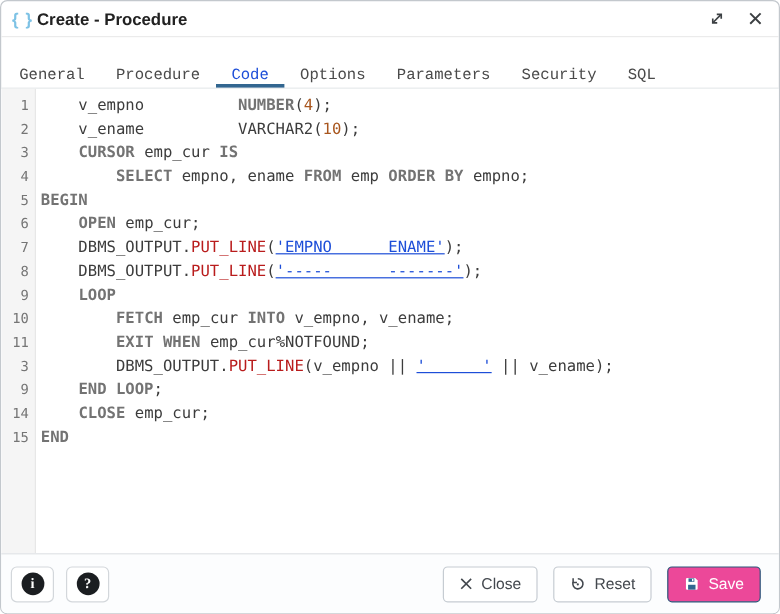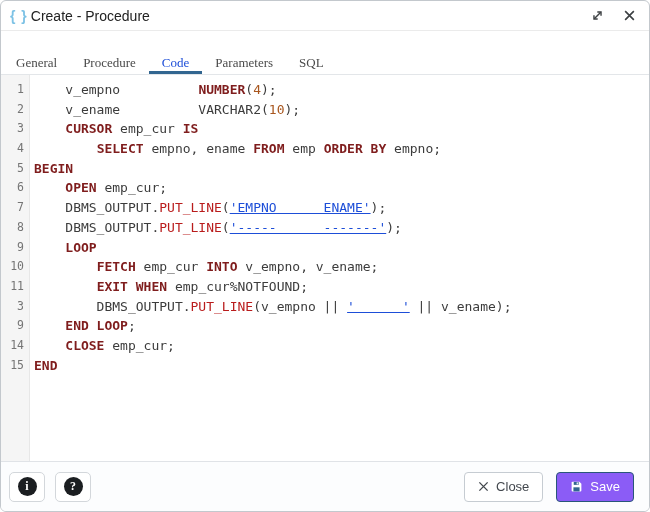--- a/index.html
+++ b/index.html
@@ -7,52 +7,52 @@
   .dialog {
     width:650px; height:512px;
     border:1px solid #c3c8cd; border-radius:6px;
     background:#fff; overflow:hidden;
     display:flex; flex-direction:column;
     font-family:"Liberation Sans", sans-serif;
   }
   
   .titlebar { flex:0 0 30px; display:flex; align-items:center; padding:0 12px 0 9px; border-bottom:1px solid #ebebeb; }
   .braces { color:#7dc2e5; font-weight:bold; font-size:14px; letter-spacing:1px; margin-right:3px; white-space:pre; }
-  .title { font-weight:normal; font-size:14px; color:#222; }
+  .title { font-weight:bold; font-size:14px; color:#222; }
   .win-controls { margin-left:auto; display:flex; align-items:center; gap:16px; }
   .win-btn { width:16px; height:16px; display:flex; align-items:center; justify-content:center; cursor:pointer; background:none; border:none; padding:0; }
   
   .tabbar { flex:0 0 31px; display:flex; align-items:stretch; padding:0 2px; border-bottom:1px solid #e3e6e9; }
-  .tab { display:flex; align-items:center; padding:0 13px; font-size:13px; color:#4a4a4a; border:none; background:none; cursor:pointer; border-bottom:3px solid transparent; font-family:Liberation Serif, serif;margin-top:24px; }
+  .tab { display:flex; align-items:center; padding:0 13px; font-size:13px; color:#4a4a4a; border:none; background:none; cursor:pointer; border-bottom:3px solid transparent; font-family:Liberation Mono, monospace;margin-top:24px; }
   .tab.active { border-bottom-color:#326690; color:#1d4ed8; }
   
   .editor { flex:1 1 auto; display:flex; overflow:hidden; background:#fff; }
   .gutter { flex:0 0 29px; background:#f5f5f5; border-right:1px solid #e7e7e7; padding-top:5px; }
   .gutter .ln { height:19.7px; line-height:19.7px; text-align:right; padding-right:5px;
                 font-family:"DejaVu Sans Mono", monospace; font-size:11.5px; color:#757575; }
   .codepane { flex:1 1 auto; padding:5px 0 0 4px; font-family:"DejaVu Sans Mono", monospace;
               font-size:13px; color:#3c3c3c; white-space:pre; cursor:text; }
   .codeline { height:19.7px; line-height:19.7px; }
-  .kw  { color:#7f1d1d; font-weight:bold; }
+  .kw  { color:#737373; font-weight:bold; }
   .num { color:#a8561e; }
   .str { color:#1d4ed8;text-decoration:underline; }
   .fn  { color:#b91c1c; }
   
   .footer { flex:0 0 50px; border-top:1px solid #e0e3e7; background:#fcfdfe;
             display:flex; align-items:center; padding:0 15px 0 8px; gap:10px; }
   .icon-btn { width:36px; height:30px; border:1px solid #d3d7db; border-radius:5px; background:#fff;
               display:flex; align-items:center; justify-content:center; cursor:pointer; padding:0; }
   .circle { width:19px; height:19px; border-radius:50%; background:#1b1e21; color:#fff;
             font-size:12px; font-weight:bold; display:flex; align-items:center; justify-content:center;
             font-family:"Liberation Serif", serif; }
   .btn-group { margin-left:auto; display:flex; align-items:center; gap:13px; }
   .btn { height:30px; border-radius:4px; border:1px solid #c6ccd2; background:#fff; color:#43484e;
          font-size:13px; padding:0 13px; display:flex; align-items:center; gap:7px; cursor:pointer;
          font-family:inherit; }
-  .btn.primary { background:#8b5cf6; border-color:#2a567a; color:#fff; }
+  .btn.primary { background:#ec4899; border-color:#2a567a; color:#fff; }
   svg { display:block; }
 </style>
 </head>
 <body>
 
 <div class="dialog">
 
   <div class="titlebar">
     <span class="braces">{ }</span>
     <span class="title">Create - Procedure</span>
@@ -73,21 +73,23 @@
           </svg>
         </span>
       </button>
     </span>
   </div>
 
   <div class="tabbar">
       <button class="tab">General</button>
       <button class="tab">Procedure</button>
       <button class="tab active">Code</button>
+      <button class="tab">Options</button>
       <button class="tab">Parameters</button>
+      <button class="tab">Security</button>
       <button class="tab">SQL</button>
     </div>
 
   <div class="editor">
     <div class="gutter">
         <div class="ln">1</div>
         <div class="ln">2</div>
         <div class="ln">3</div>
         <div class="ln">4</div>
         <div class="ln">5</div>
@@ -114,20 +116,30 @@
     </button>
     <span class="btn-group">
       <button class="btn">
         <span>
           <svg width="11" height="11" viewBox="0 0 12 12">
             <path d="M1.5 1.5 L10.5 10.5 M10.5 1.5 L1.5 10.5" stroke="#43484e" stroke-width="1.5" fill="none"></path>
           </svg>
         </span>
         <span>Close</span>
       </button>
+      <button class="btn">
+        <span>
+          <svg width="13" height="13" viewBox="0 0 16 16">
+            <path d="M3.2 6.2 A 5.2 5.2 0 1 0 8 2.8" stroke="#43484e" stroke-width="1.6" fill="none"></path>
+            <path d="M3.2 2.4 L3.2 6.6 L7.2 6.6" stroke="#43484e" stroke-width="1.6" fill="none"></path>
+            <circle cx="8" cy="8.6" r="1.1" fill="#43484e"></circle>
+          </svg>
+        </span>
+        <span>Reset</span>
+      </button>
       <button class="btn primary">
         <span>
           <svg width="13" height="13" viewBox="0 0 16 16">
             <path d="M2 3.2 Q2 2 3.2 2 H11.5 L14 4.5 V12.8 Q14 14 12.8 14 H3.2 Q2 14 2 12.8 Z" fill="#fff"></path>
             <rect x="4.6" y="2.4" width="6" height="3.6" fill="#326690"></rect>
             <rect x="8.2" y="3" width="1.5" height="2.4" fill="#fff"></rect>
             <rect x="4.2" y="9" width="7.6" height="5" fill="#326690"></rect>
           </svg>
         </span>
         <span>Save</span>

